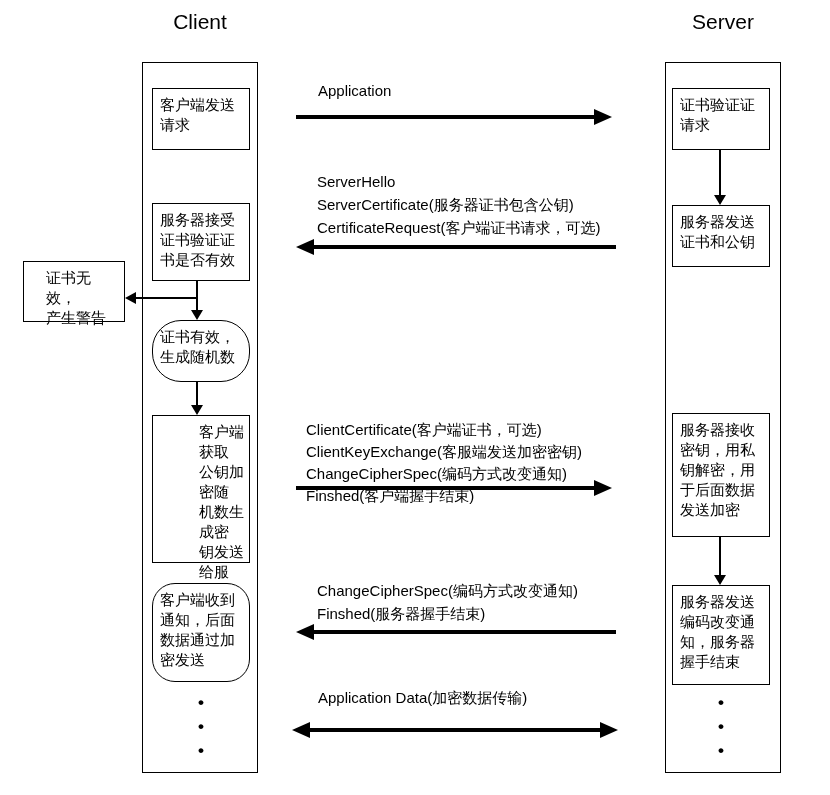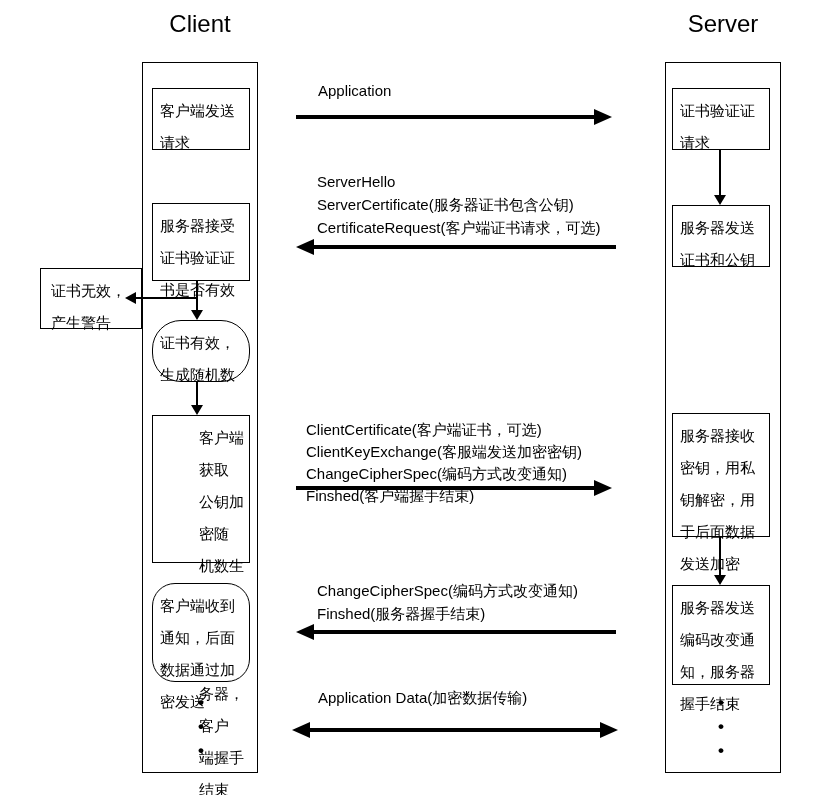--- a/index.html
+++ b/index.html
@@ -10,35 +10,35 @@
   }
   .canvas {
     position: relative;
     width: 830px;
     height: 795px;
     background: #ffffff;
     overflow: hidden;
   }
   .abs { position: absolute; }
   .heading {
-    font-size: 24px;
+    font-size: 21px;
     text-align: center;
     white-space: nowrap;
   }
   .lifeline {
     border: 1.5px solid #000;
     background: #fff;
     box-sizing: border-box;
   }
   .node {
     border: 1.5px solid #000;
     background: #fff;
     box-sizing: border-box;
     font-size: 15px;
-    line-height: 32px;
+    line-height: 20px;
     padding: 6px 5px 0 7px;
     white-space: pre-line;
   }
   .msg-label {
     font-size: 15px;
     line-height: 22px;
     white-space: pre-line;
   }
   .hline-thick { height: 4px; background: #000; }
   .hline-thin  { height: 2px; background: #000; }
@@ -111,21 +111,21 @@
   <div class="abs node" style="left:672px; top:413px; width:98px; height:124px;">服务器接收
 密钥，用私
 钥解密，用
 于后面数据
 发送加密</div>
   <div class="abs node" style="left:672px; top:585px; width:98px; height:100px;">服务器发送
 编码改变通
 知，服务器
 握手结束</div>
 
-  <div class="abs node" style="left:23px; top:268px; width:102px; height:61px; padding-left:10px;margin-left:17px;">证书无效，
+  <div class="abs node" style="left:23px; top:261px; width:102px; height:61px; padding-left:22px;">证书无效，
 产生警告</div>
 
   <div class="abs vline-thin" style="left:719px; top:150px; height:45px;"></div>
   <div class="abs head-down-small" style="left:714px; top:195px;"></div>
 
   <div class="abs vline-thin" style="left:196px; top:281px; height:30px;"></div>
   <div class="abs head-down-small" style="left:191px; top:310px;"></div>
 
   <div class="abs hline-thin" style="left:136px; top:297px; width:61px;"></div>
   <div class="abs head-left-small" style="left:125px; top:292px;"></div>

